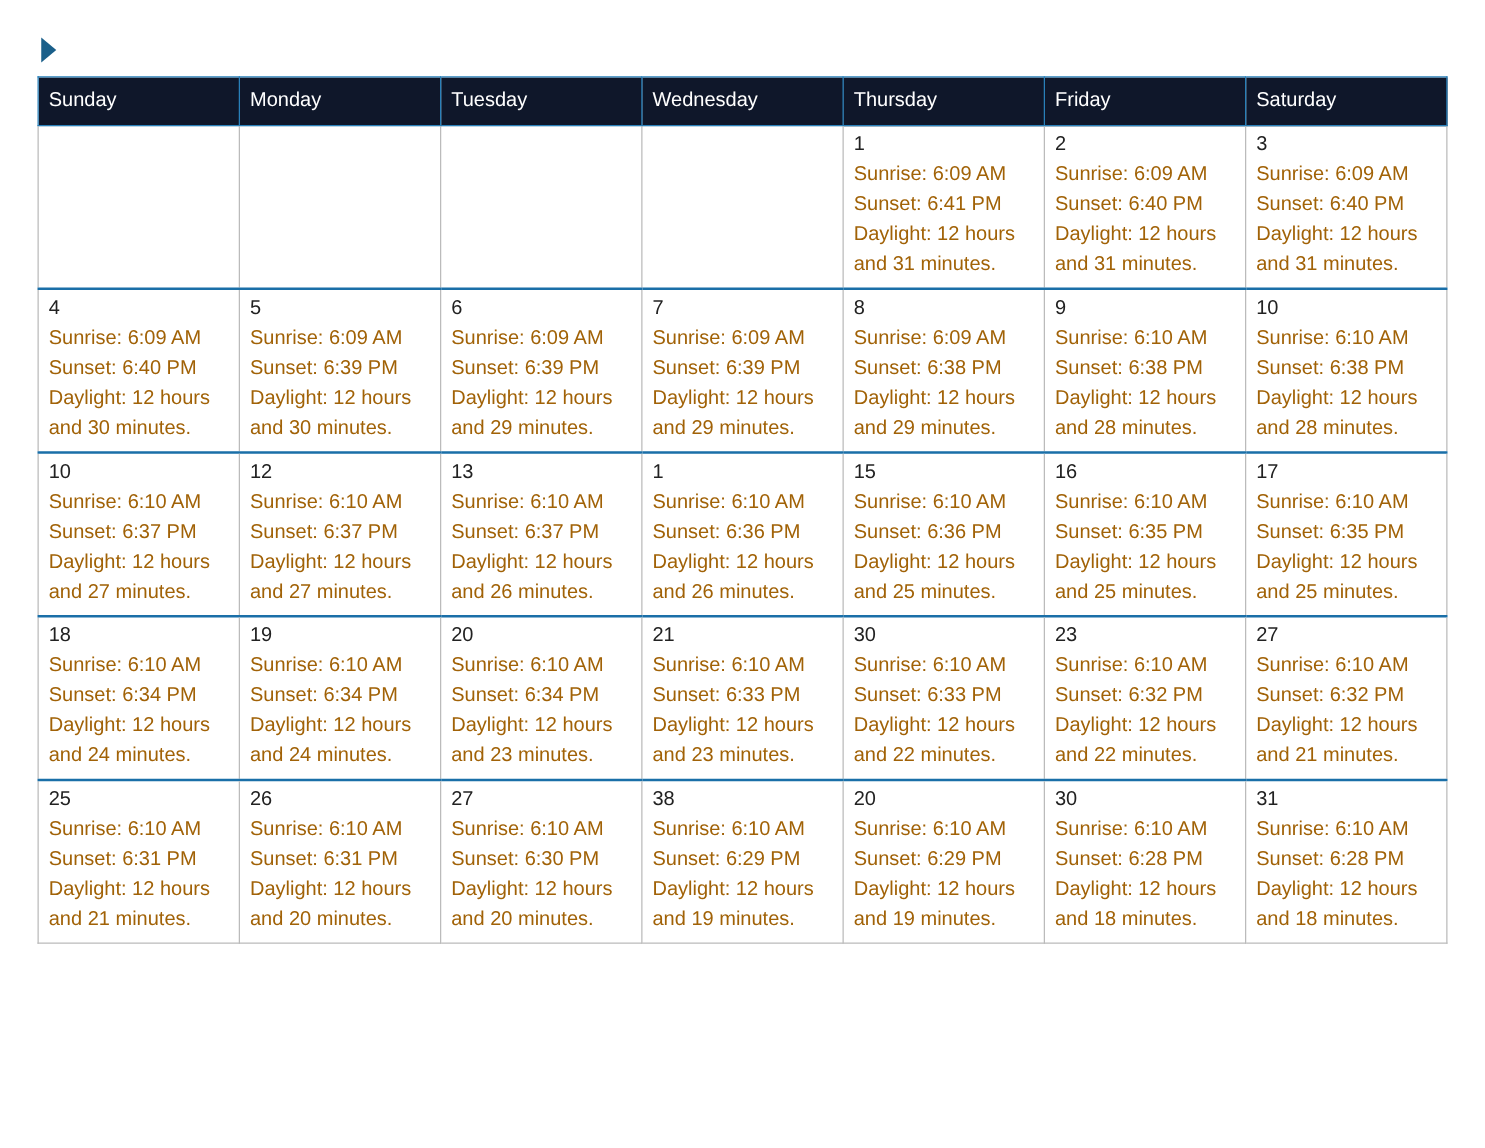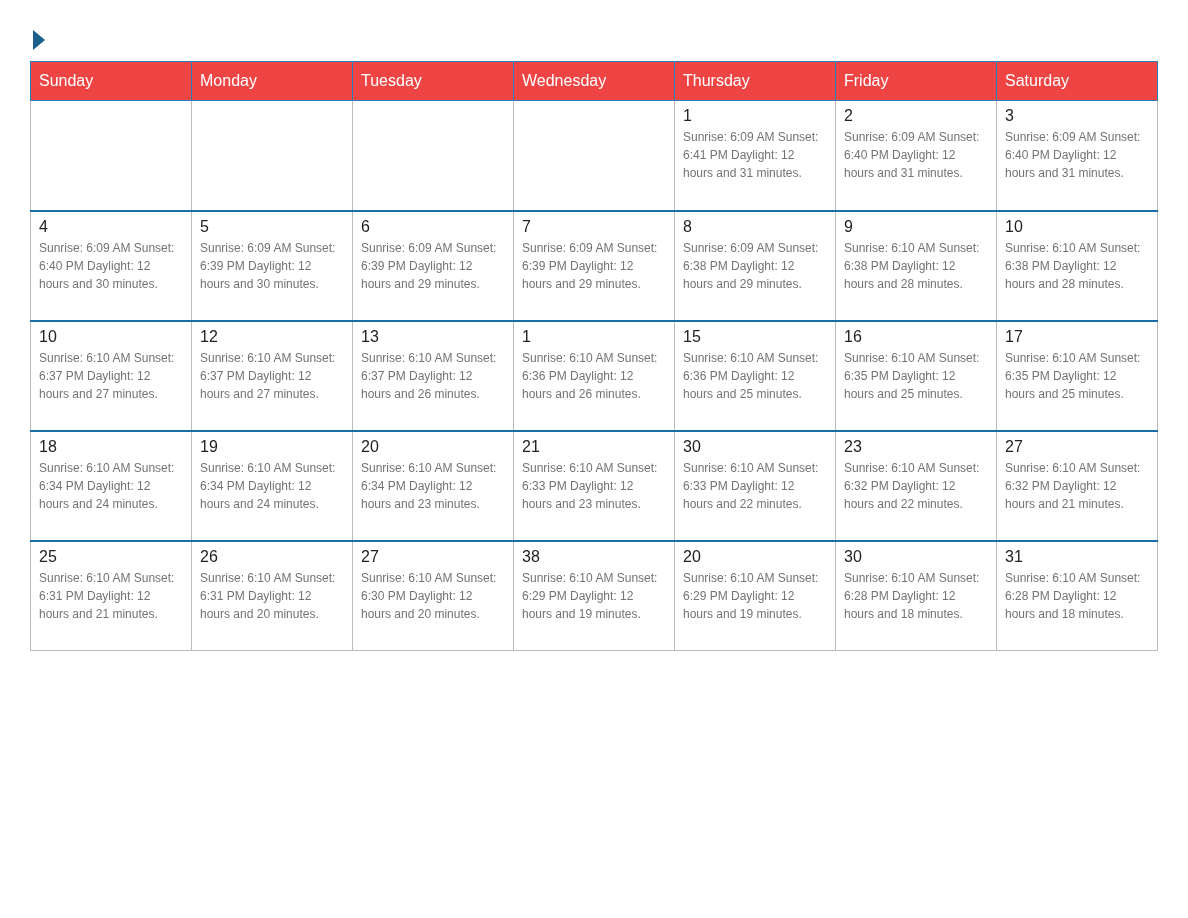--- a/index.html
+++ b/index.html
@@ -54,21 +54,21 @@
       font-size: 20px;
       color: #444;
       margin-top: 2px;
     }
     .calendar {
       width: 100%;
       border-collapse: collapse;
       border: 1px solid #999;
     }
     .calendar th {
-      background-color: #ef4444;
+      background-color: #0f172a;
       color: #fff;
       padding: 10px 8px;
       font-size: 16px;
       font-weight: normal;
       text-align: left;
       border: 1px solid #2980b9;
       margin-left: 44px;
     }
     .calendar td {
       vertical-align: top;
@@ -81,22 +81,22 @@
       height: 110px;
     }
     .day-number {
       font-size: 16px;
       color: #222;
       font-weight: normal;
       display: block;
       margin-bottom: 3px;
     }
     .day-info {
-      font-size: 12px;
-      color: #737373;
+      font-size: 16px;
+      color: #a16207;
       line-height: 1.5;
     }
     .empty-cell {
       background: #fff;
     }
     .week-row td {
       border-top: 2px solid #1a6fa8;
     }
   </style>
 </head>

